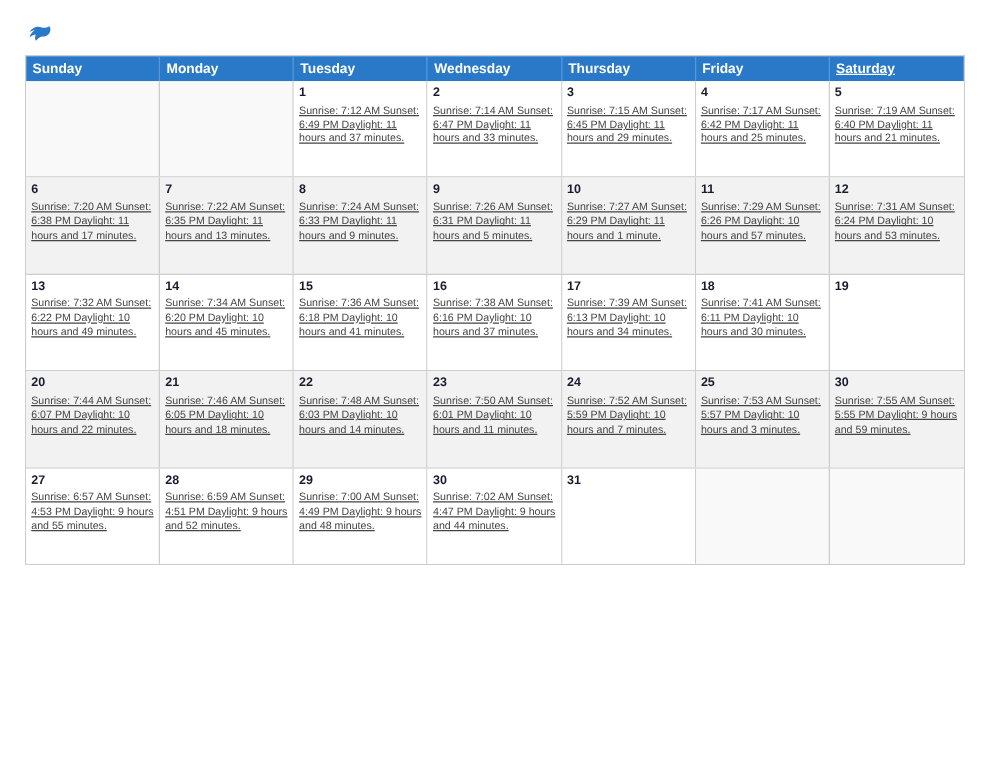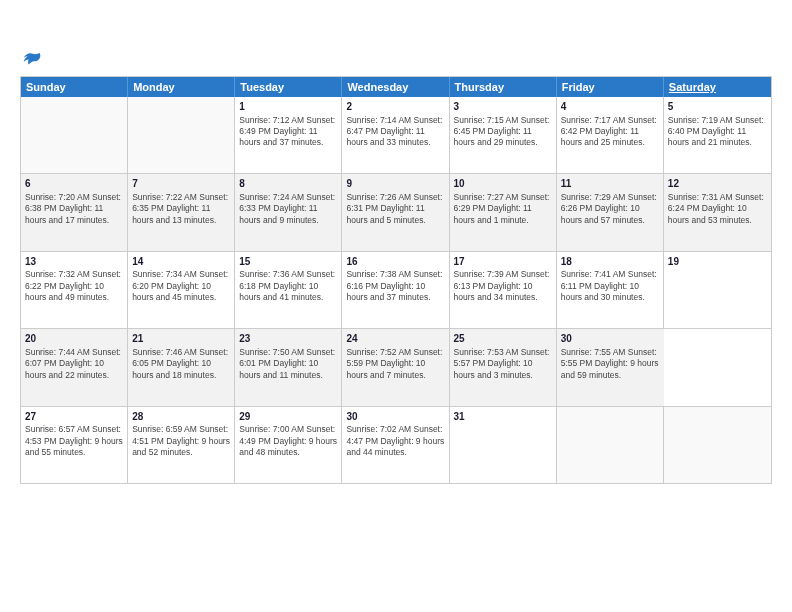--- a/index.html
+++ b/index.html
@@ -9,21 +9,20 @@
       width: 792px;
       height: 612px;
       overflow: hidden;
     }
     .page {
       width: 792px;
       height: 462px;
       padding: 18px 20px 10px 20px;
       display: flex;
       flex-direction: column;
-      margin-top: 32px;
     }
     .header {
       display: flex;
       justify-content: space-between;
       align-items: flex-start;
       margin-bottom: 6px;
     }
     .logo {
       display: flex;
       flex-direction: column;
@@ -110,20 +109,21 @@
       font-size: 10px;
       font-weight: bold;
       color: #1a1a2e;
       display: block;
       margin-bottom: 1px;
     }
     .cell-text {
       font-size: 8.5px;
       color: #444;
       line-height: 1.35;
+      text-decoration: underline;
     }
   </style>
 </head>
 <body>
 
 <div class="page">
   <div class="header">
     <div class="logo">
       <div class="logo-text">
         <span class="logo-general"></span>
@@ -276,20 +276,26 @@
 Sunset: 6:07 PM
 Daylight: 10 hours and 22 minutes.</div>
           </div>
           <div class="cal-cell alt-row">
             <span class="day-num">21</span>
             <div class="cell-text">Sunrise: 7:46 AM
 Sunset: 6:05 PM
 Daylight: 10 hours and 18 minutes.</div>
           </div>
           <div class="cal-cell alt-row">
+            <span class="day-num">22</span>
+            <div class="cell-text">Sunrise: 7:48 AM
+Sunset: 6:03 PM
+Daylight: 10 hours and 14 minutes.</div>
+          </div>
+          <div class="cal-cell alt-row">
             <span class="day-num">23</span>
             <div class="cell-text">Sunrise: 7:50 AM
 Sunset: 6:01 PM
 Daylight: 10 hours and 11 minutes.</div>
           </div>
           <div class="cal-cell alt-row">
             <span class="day-num">24</span>
             <div class="cell-text">Sunrise: 7:52 AM
 Sunset: 5:59 PM
 Daylight: 10 hours and 7 minutes.</div>

